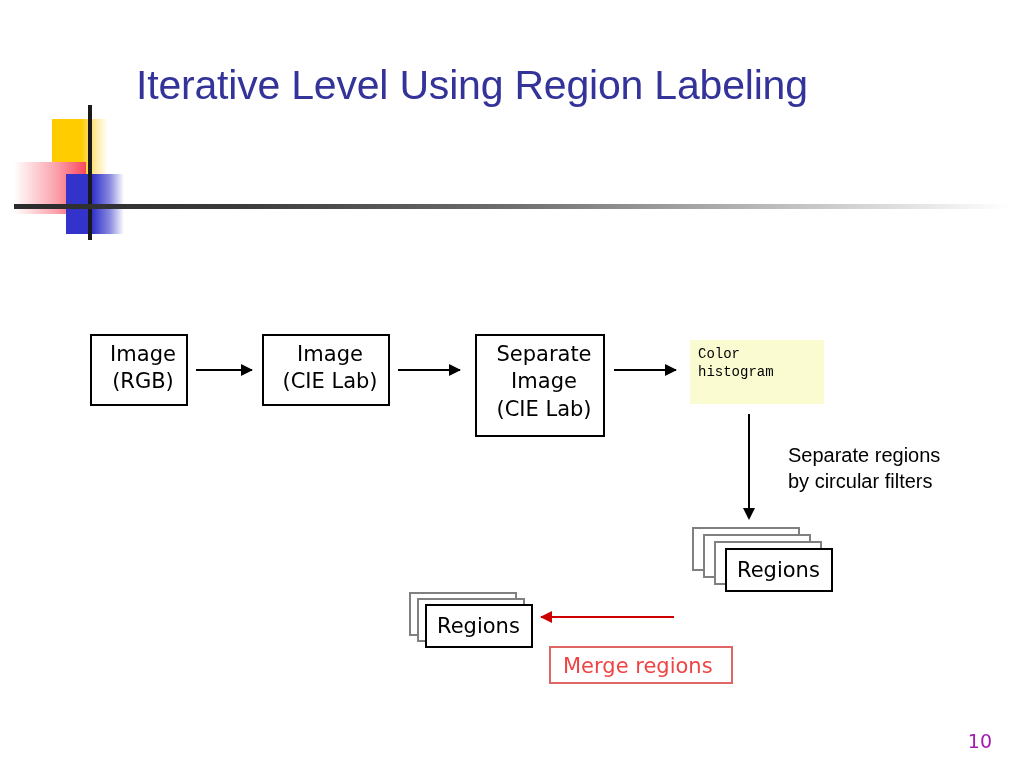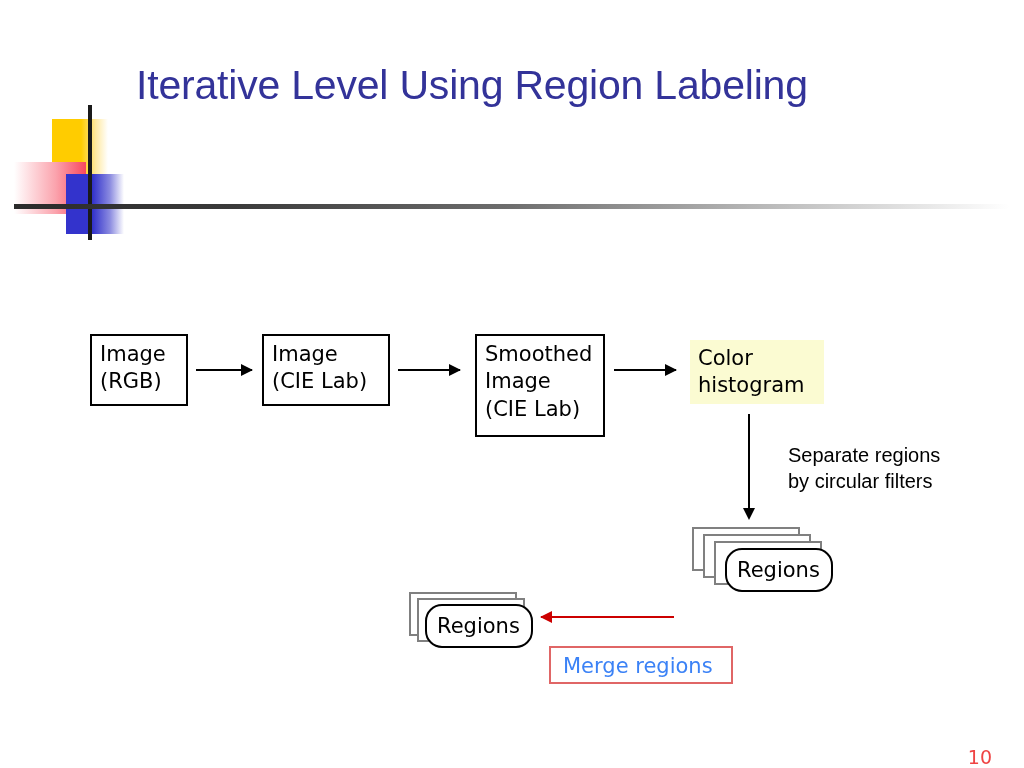--- a/index.html
+++ b/index.html
@@ -89,30 +89,32 @@
 
   .node-box {
     position: absolute;
     box-sizing: border-box;
     border: 2px solid #000000;
     background: #ffffff;
     font-size: 21px;
     line-height: 1.30;
     padding: 5px 0 0 8px;
     white-space: pre-line;
+    text-align: center;
   }
   .node-plain {
     position: absolute;
     box-sizing: border-box;
     background: #FBFBD2;
     border: none;
-    font-size: 21px;
+    font-size: 14px;
     line-height: 1.30;
     padding: 5px 0 0 8px;
     white-space: pre-line;
+    font-family: Liberation Mono, monospace;
   }
   .caption {
     position: absolute;
     font-size: 20px;
     line-height: 1.32;
     white-space: pre-line;
     color: #000000;
   }
   .caption-narrow {
     font-family: Liberation Sans, sans-serif;
@@ -174,40 +176,39 @@
     border: 2px solid #808080;
     width: 108px;
     height: 44px;
   }
   .stack .sheet.front {
     border-color: #000000;
     font-size: 21px;
     line-height: 40px;
     padding-left: 10px;
     color: #000000;
-    border-radius: 17px;
   }
 
   .merge-box {
     position: absolute;
     box-sizing: border-box;
     border: 2px solid #E06666;
-    color: #3b82f6;
+    color: #ef4444;
     font-size: 21px;
     line-height: 1.2;
     padding: 6px 10px 6px 12px;
     background: #ffffff;
   }
 
   .page-number {
     position: absolute;
     right: 32px;
-    bottom: 0;
+    bottom: 16px;
     font-size: 19px;
-    color: #ef4444;
+    color: #a21caf;
   }
 </style>
 </head>
 <body>
 
 <div class="slide-title">
   <span class="tline">Iterative Level Using Region Labeling</span>
 </div>
 
 <div class="logo-wrap">
@@ -223,21 +224,21 @@
   <div class="node-box" style="left:90px; top:334px; width:98px; height:72px;">Image
 (RGB)</div>
 
   <div class="arrow-h" style="left:196px; top:369px; width:56px;"></div>
 
   <div class="node-box" style="left:262px; top:334px; width:128px; height:72px;">Image
 (CIE Lab)</div>
 
   <div class="arrow-h" style="left:398px; top:369px; width:62px;"></div>
 
-  <div class="node-box" style="left:475px; top:334px; width:130px; height:103px;">Smoothed
+  <div class="node-box" style="left:475px; top:334px; width:130px; height:103px;">Separate
 Image
 (CIE Lab)</div>
 
   <div class="arrow-h" style="left:614px; top:369px; width:62px;"></div>
 
   <div class="node-plain" style="left:690px; top:340px; width:134px; height:64px;">Color
 histogram</div>
 
 
   <div class="caption caption-narrow" style="left:788px; top:442px; width:230px;">Separate regions

